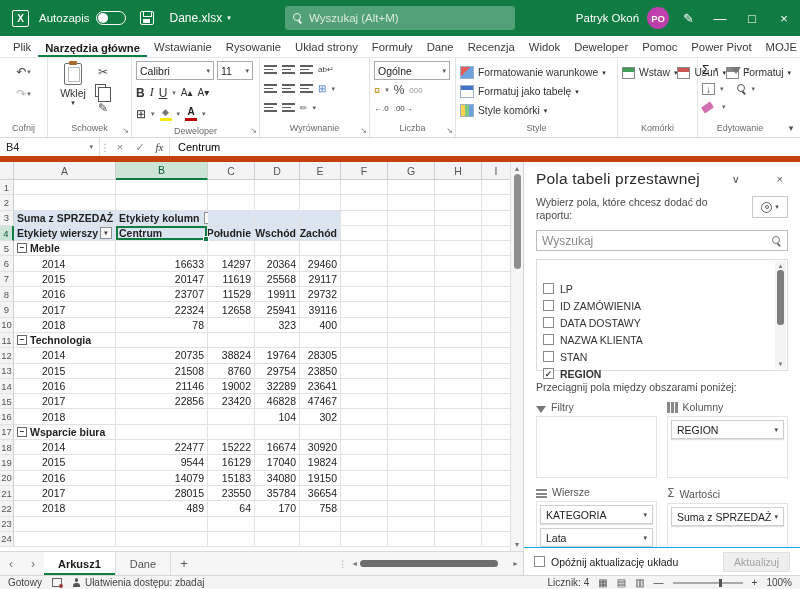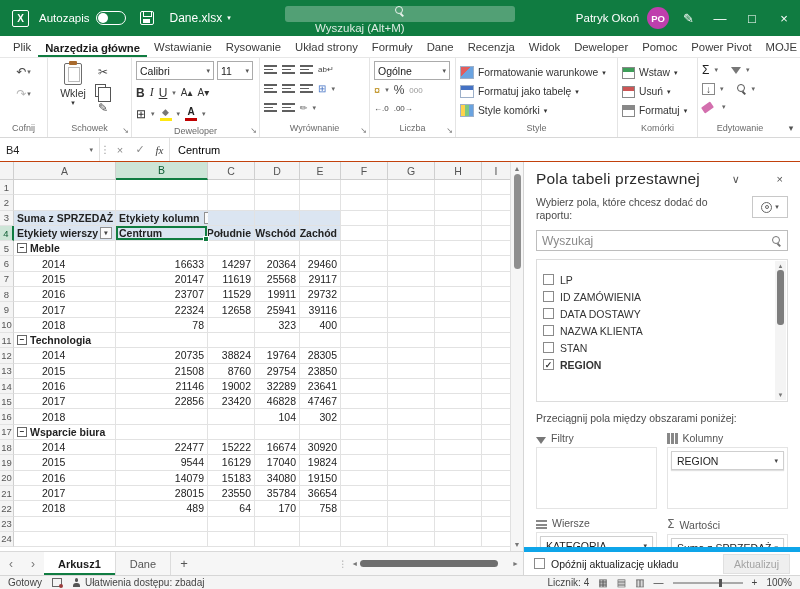--- a/index.html
+++ b/index.html
@@ -13,22 +13,22 @@
   .titlebar{height:36px;background:var(--green);display:flex;align-items:center;color:#fff;position:relative;}
   .xl-logo{width:17px;height:17px;border:1.6px solid #fff;border-radius:2px;margin:0 10px 0 12px;
     display:flex;align-items:center;justify-content:center;font-weight:bold;font-size:10px;}
   .autosave{display:flex;align-items:center;gap:6px;font-size:11.5px;}
   .toggle{width:30px;height:14px;border:1px solid #fff;border-radius:8px;display:flex;align-items:center;padding:1px;}
   .knob{width:10px;height:10px;border-radius:50%;background:#fff;}
   .saveico{width:14px;height:14px;border:1.4px solid #fff;border-radius:2px;margin:0 12px 0 14px;position:relative;}
   .saveico::before{content:"";position:absolute;left:2px;top:0;width:7px;height:4px;border:1px solid #fff;border-top:none;}
   .saveico::after{content:"";position:absolute;left:2px;bottom:1px;width:7px;height:4px;background:#fff;}
   .doc-title{font-size:12px;display:flex;align-items:center;gap:5px;margin-left:4px;}
-  .tb-search{position:absolute;left:285px;top:6px;width:230px;height:16px;background:rgba(255,255,255,.28);
-    border-radius:3px;display:flex;align-items:center;padding:0 8px;gap:6px;flex-direction:column;}
+  .tb-search{position:absolute;left:285px;top:6px;width:230px;height:24px;background:rgba(255,255,255,.28);
+    border-radius:3px;display:flex;align-items:center;padding:0 8px;gap:6px;}
   .tb-search input{background:transparent;border:none;outline:none;color:#eaf3ee;font-size:11.5px;width:170px;}
   .tb-search input::placeholder{color:#dcebe2;}
   .tb-right{margin-left:auto;display:flex;align-items:center;}
   .user-name{font-size:11.5px;margin-right:8px;}
   .avatar{width:22px;height:22px;border-radius:50%;background:var(--avatar);display:flex;align-items:center;justify-content:center;
     font-size:9.5px;font-weight:bold;margin-right:14px;}
   .winbtn{width:32px;height:36px;display:flex;align-items:center;justify-content:center;font-size:13px;color:#fff;}
   .pen{font-size:13px;margin-right:10px;}
   
   .tabrow{height:22px;background:#fff;display:flex;align-items:flex-end;border-bottom:1px solid #e7e7e7;padding-left:6px;}
@@ -67,21 +67,21 @@
   .sic{width:14px;height:13px;border:1px solid #9db0c9;background:linear-gradient(135deg,#e25d5d 0 40%,#6aa3e0 40% 100%);}
   .sic.t{background:linear-gradient(#4472c4 0 35%,#fff 35% 100%);}
   .sic.c{background:linear-gradient(90deg,#ffd34d 0 33%,#7fc97f 33% 66%,#6aa3e0 66% 100%);}
   .cellbtn{display:flex;align-items:center;gap:4px;font-size:10.3px;height:19px;color:#333;}
   .cic{width:13px;height:12px;border:1px solid #888;background:linear-gradient(#3e9e59 0 40%,#fff 40% 100%);}
   .cic.d{background:linear-gradient(#c55 0 40%,#fff 40% 100%);}
   .cic.f{background:linear-gradient(#888 0 40%,#fff 40% 100%);}
   .eraser{width:11px;height:7px;background:#d36fae;transform:rotate(-35deg);border-radius:1px;display:inline-block;}
   .chev-end{width:18px;display:flex;align-items:flex-end;justify-content:center;padding-bottom:4px;color:#555;font-size:9px;}
   
-  .formulabar{height:24px;display:flex;align-items:stretch;border-bottom:1px solid #c2410c;background:#fff;}
+  .formulabar{height:24px;display:flex;align-items:stretch;border-bottom:6px solid #c2410c;background:#fff;}
   .namebox{width:100px;display:flex;align-items:center;padding:0 6px;border-right:1px solid #e0e0e0;font-size:11px;justify-content:space-between;}
   .fb-dots{width:10px;display:flex;align-items:center;justify-content:center;color:#999;font-size:10px;}
   .fb-btn{width:20px;display:flex;align-items:center;justify-content:center;color:#8a8a8a;font-size:11px;}
   .fb-fx{font-style:italic;font-family:"Liberation Serif",serif;color:#444;border-right:1px solid #e0e0e0;}
   .fb-input{flex:1;display:flex;align-items:center;padding-left:8px;}
   .fb-input input{border:none;outline:none;font-size:11px;width:100%;}
   
   .main{height:413px;display:flex;}
   .left-col{width:524px;display:flex;flex-direction:column;border-right:1px solid #d6d6d6;}
   .sheet{flex:1;position:relative;overflow:hidden;background:#fff;}
@@ -125,40 +125,40 @@
   .pane-title{font-size:15.5px;color:#2b2b2b;letter-spacing:.2px;}
   .pane-ctl{margin-left:auto;color:#555;font-size:11px;padding:0 5px;}
   .pane-sub-row{display:flex;align-items:flex-start;margin-bottom:8px;}
   .pane-sub{color:#4a4a4a;width:175px;line-height:1.25;}
   .gearbtn{margin-left:auto;border:1px solid #c8c8c8;height:22px;width:36px;display:flex;align-items:center;justify-content:center;gap:3px;color:#555;}
   .gear{width:11px;height:11px;border:1.4px solid #666;border-radius:50%;position:relative;}
   .gear::before{content:"";position:absolute;inset:2.5px;border:1px solid #666;border-radius:50%;}
   .pane-search{border:1px solid #bdbdbd;height:21px;display:flex;align-items:center;padding:0 5px;margin-bottom:8px;}
   .pane-search input{border:none;outline:none;flex:1;font-size:12px;color:#333;}
   .pane-search input::placeholder{color:#8a8a8a;}
-  .fieldbox{border:1px solid #dcdcdc;height:143px;position:relative;padding:11px 14px 0 6px;margin-bottom:10px;}
+  .fieldbox{border:1px solid #dcdcdc;height:112px;position:relative;padding:20px 14px 0 6px;margin-bottom:10px;}
   .field{display:flex;align-items:center;gap:6px;height:17px;color:#333;}
   .field.checked{font-weight:bold;}
   .cb{width:11px;height:11px;border:1px solid #8a8a8a;background:#fff;flex:none;display:flex;align-items:center;justify-content:center;font-size:9px;color:#333;}
   .fscroll{position:absolute;right:1px;top:1px;bottom:1px;width:11px;background:#f4f4f4;display:flex;flex-direction:column;align-items:center;font-size:6px;color:#777;}
   .fthumb{width:7px;height:55px;background:#7d7d7d;border-radius:3px;margin-top:1px;}
   .draghint{color:#4a4a4a;margin:2px 0 8px;}
   .areas{display:grid;grid-template-columns:1fr 1fr;column-gap:10px;row-gap:8px;}
   .area-h{display:flex;align-items:flex-end;gap:5px;color:#555;margin-bottom:3px;}
   .area-box{border:1px solid #e4e4e4;height:62px;padding:3px;background:#fff;}
   .pill{border:1px solid #cfcfcf;box-shadow:0 1px 1px rgba(0,0,0,.12);height:19px;display:flex;align-items:center;
     padding:0 5px;margin-bottom:4px;background:#fff;color:#222;}
   .pill .cv{margin-left:auto;font-size:7px;color:#444;}
   .funnel{width:0;height:0;border-left:5px solid transparent;border-right:5px solid transparent;border-top:7px solid #777;position:relative;}
   .rows-ic{display:inline-flex;flex-direction:column;gap:1.5px;width:11px;}
   .rows-ic i{height:2px;background:#888;display:block;}
   .cols-ic{display:inline-flex;gap:1.5px;height:11px;}
   .cols-ic i{width:2.5px;background:#888;display:block;}
   .sigma{font-size:12px;color:#666;font-family:"DejaVu Sans",sans-serif;}
-  .pane-bottom{height:28px;border-top:5px solid #0ea5e9;display:flex;align-items:center;padding:0 10px;gap:6px;}
+  .pane-bottom{height:28px;border-top:1px solid #0ea5e9;display:flex;align-items:center;padding:0 10px;gap:6px;}
   .btn-disabled{margin-left:auto;background:#efefef;border:1px solid #e0e0e0;color:#a3a3a3;height:20px;padding:0 10px;display:flex;align-items:center;}
   
   .statusbar{height:14px;background:#f4f4f4;border-top:1px solid #d6d6d6;display:flex;align-items:center;font-size:10px;color:#444;padding:0 8px;gap:10px;}
   .macro-ic{width:10px;height:9px;border:1px solid #666;position:relative;}
   .macro-ic::after{content:"";position:absolute;right:-2px;bottom:-2px;width:4px;height:4px;border-radius:50%;background:#9a3b3b;}
   .a11y{display:flex;align-items:center;gap:4px;}
   .person{width:9px;height:9px;position:relative;}
   .person::before{content:"";position:absolute;top:0;left:3px;width:3.5px;height:3.5px;border-radius:50%;background:#555;}
   .person::after{content:"";position:absolute;bottom:0;left:1px;width:7px;height:4px;border-radius:3px 3px 0 0;background:#555;}
   .sb-right{margin-left:auto;display:flex;align-items:center;gap:9px;}
@@ -391,21 +391,21 @@
       <div class="stylebtn">
         <span class="sic c"></span>
         <span>Style komórki </span>
           <span class="cv" style="font-size:7px">▾</span>
       </div>
     </div>
     <div class="rgroup-label">Style</div>
   </div>
 
   <div class="rgroup" style="width:80px">
-    <div class="rgroup-body" style="flex-direction:column;padding-top:2px">
+    <div class="rgroup-body" style="padding-top:2px">
       <div class="cellbtn">
           <span class="cic"></span>
           <span>Wstaw</span>
           <span class="cv" style="font-size:7px">▾</span>
         </div>
       <div class="cellbtn">
           <span class="cic d"></span>
           <span>Usuń</span>
           <span class="cv" style="font-size:7px">▾</span>
         </div>

